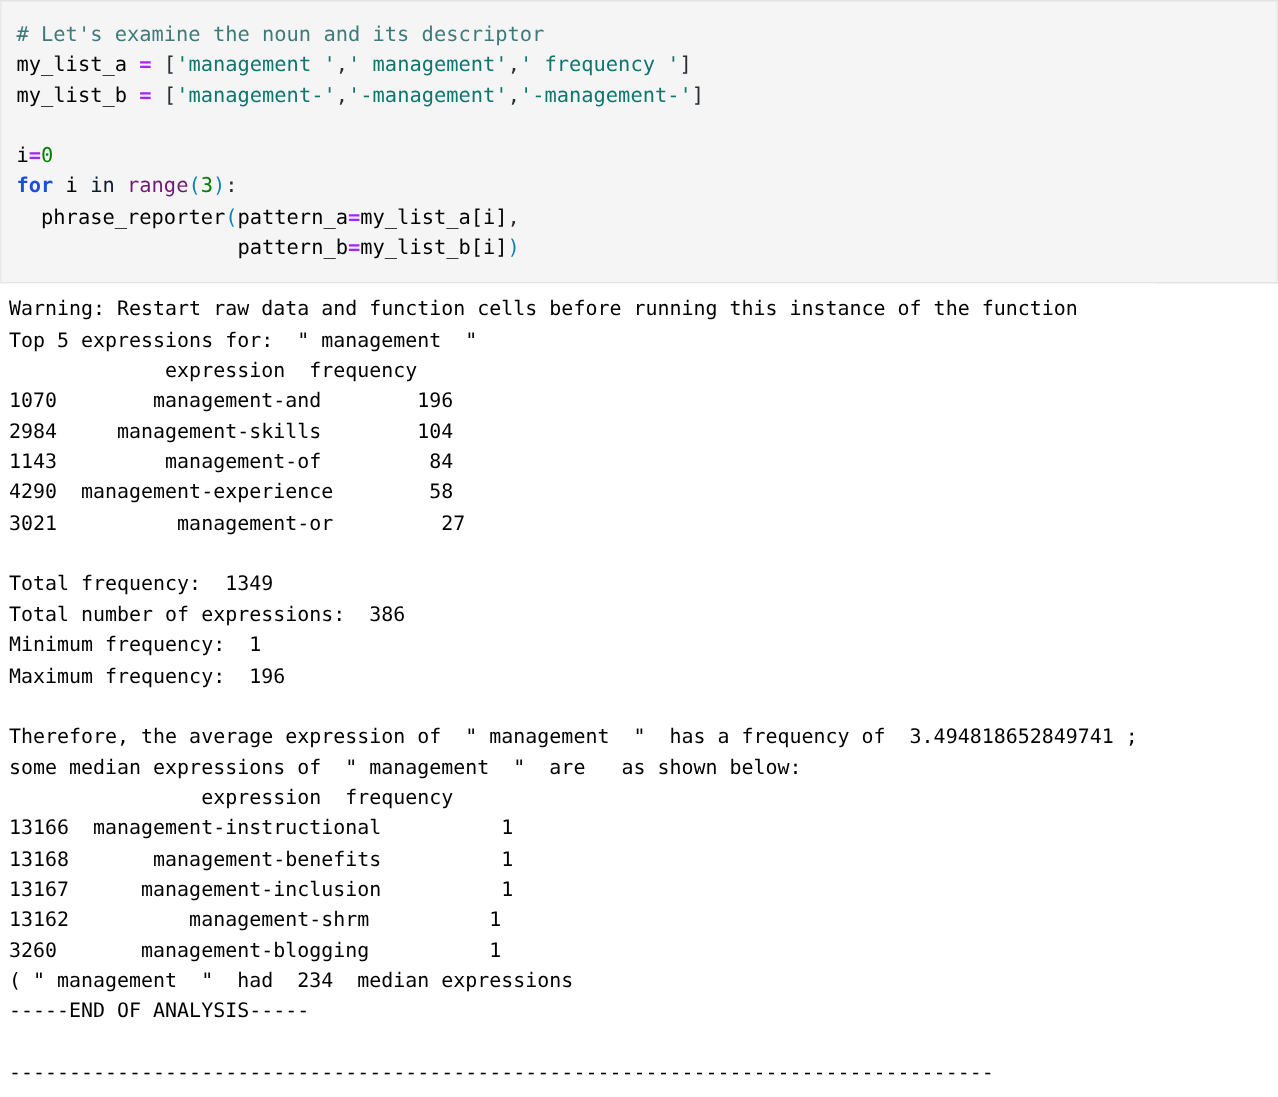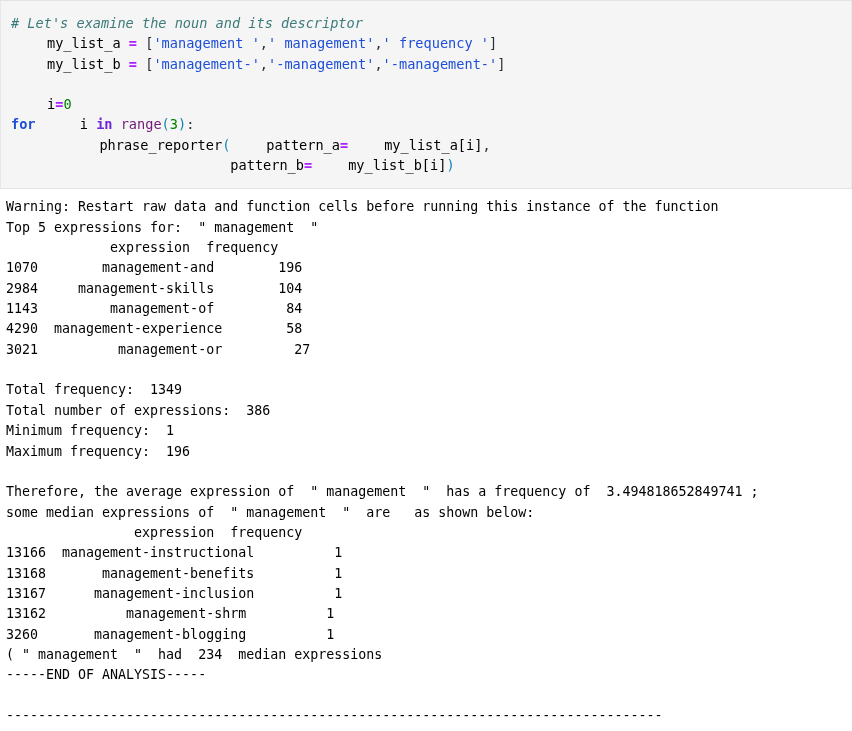--- a/index.html
+++ b/index.html
@@ -31,28 +31,28 @@
     padding: 4px 0 4px 10px;
     font-family: "DejaVu Sans Mono", "Liberation Mono", monospace;
     font-size: 13.6px;
     line-height: 20.3px;
     color: #000000;
     white-space: pre;
     background: transparent;
   }
 
   
-  .c1  { color: #3D7B7B; font-style: italic; }   
+  .c1  { color: #3D7B7B; }   
   .o   { color: #AA22FF; font-weight: bold; }    
   .p   { color: #282c34; }                        
-  .s1  { color: #1d4ed8; }                        
+  .s1  { color: #0f766e; }                        
   .k   { color: #1d4ed8; font-weight: bold; }     
-  .ow  { color: #6d28d9; font-weight: bold; }     
+  .ow  { color: #0f172a; font-weight: normal; }     
   .mi  { color: #008000; }                        
-  .n   { color: #000000; margin-left: 36px; }                        
+  .n   { color: #000000; }                        
   .nb  { color: #701a75; }                        
   .pr  { color: #0e84b5; }                        
 
   
   #output-area {
     box-sizing: border-box;
     width: 772px;
     padding: 8px 0 0 6px;
     background: #ffffff;
   }

